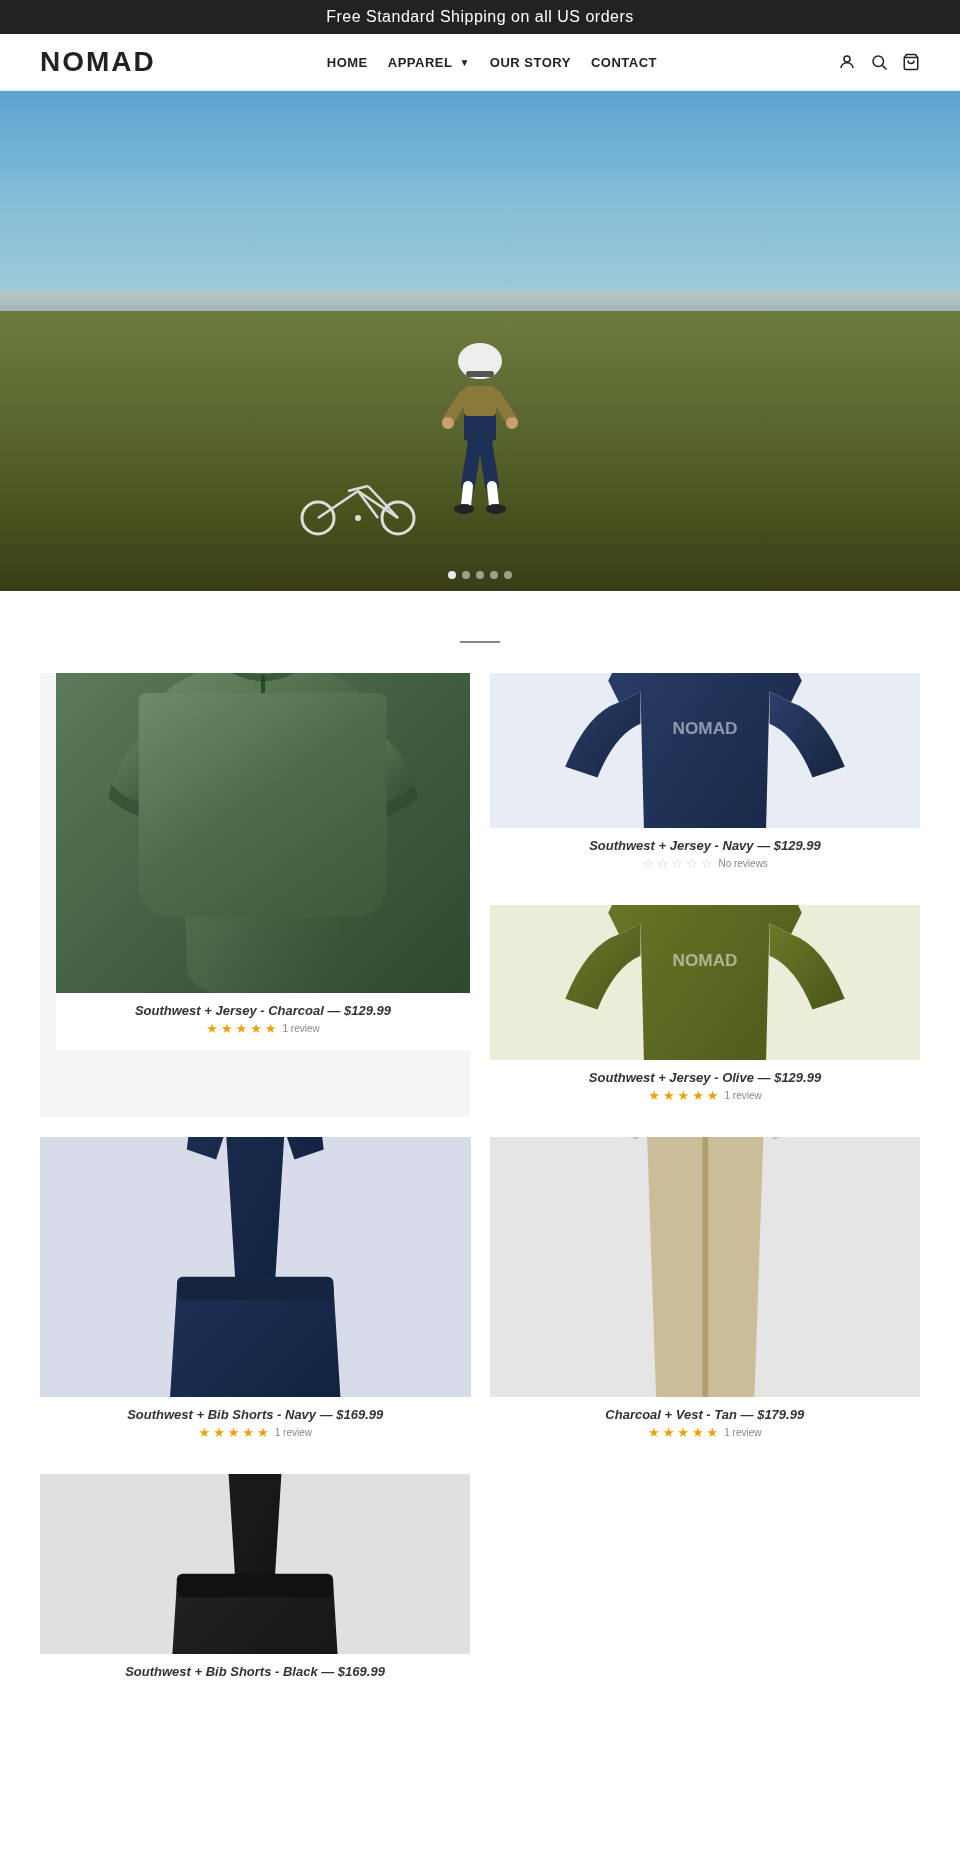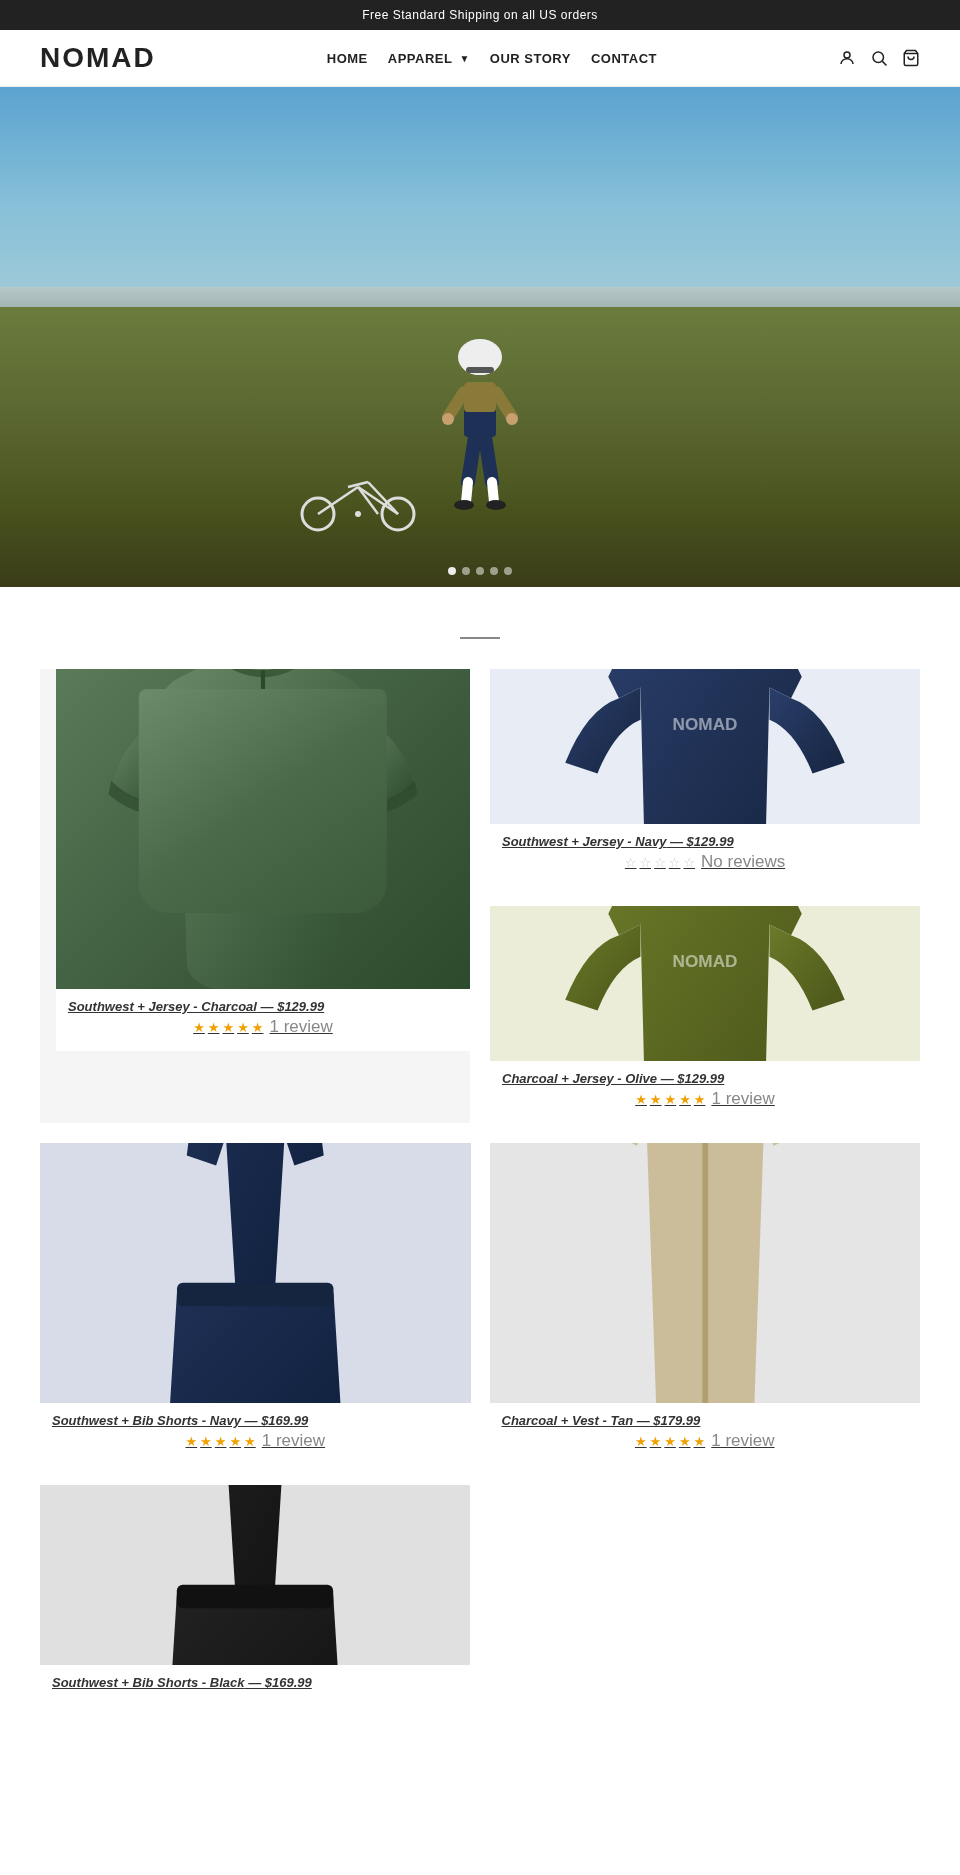--- a/index.html
+++ b/index.html
@@ -3,21 +3,21 @@
   <meta charset="utf-8">
   <style>
     * { margin: 0; padding: 0; box-sizing: border-box; }
     body { font-family: -apple-system, BlinkMacSystemFont, 'Segoe UI', Helvetica, Arial, sans-serif; background: #fff; color: #333; }
 
     
     .announcement-bar {
       background: #222;
       color: #fff;
       text-align: center;
-      font-size: 12px;
+      font-size: 16px;
       padding: 8px 0;
       letter-spacing: 0.5px;
     }
 
     
     .header {
       display: flex;
       align-items: center;
       justify-content: space-between;
       padding: 12px 40px;
@@ -185,22 +185,21 @@
     }
     .jersey-olive {
       background: linear-gradient(135deg, #6b7a2a 0%, #5a6820 50%, #4a5518 100%);
       width: 100%;
       height: 100%;
     }
 
     .product-info {
       padding: 10px 12px 14px;
       background: #fff;
-      text-align: left;
-      text-decoration: underline;
+      text-align: center;
     }
     .product-name {
       font-size: 13px;
       font-style: italic;
       font-weight: 600;
       margin-bottom: 3px;
     }
     .stars-row {
       display: flex;
       align-items: center;
@@ -211,21 +210,21 @@
     .star {
       color: #f0a000;
       font-size: 13px;
     }
     .star-empty {
       color: #ccc;
       font-size: 13px;
     }
     .review-count {
       color: #888;
-      font-size: 17px;
+      font-size: 10px;
       margin-left: 3px;
     }
 
     
     .right-col {
       display: flex;
       flex-direction: column;
       gap: 20px;
     }
     .right-card {
@@ -458,21 +457,21 @@
               <rect width="200" height="155" fill="#ecedd8"></rect>
               <path d="M65 25 Q75 15 100 12 Q125 15 135 25 L145 45 L140 55 L130 50 L128 130 Q125 140 100 140 Q75 140 72 130 L70 50 L60 55 L55 45 Z" fill="url(#oliveGrad)"></path>
               <path d="M60 55 Q45 60 35 85 L50 90 Q58 70 70 65 L70 50 Z" fill="url(#oliveGrad)"></path>
               <path d="M140 55 Q155 60 165 85 L150 90 Q142 70 130 65 L130 50 Z" fill="url(#oliveGrad)"></path>
               <text x="100" y="70" text-anchor="middle" fill="rgba(255,255,255,0.5)" font-size="8" font-family="Arial" font-weight="bold">NOMAD</text>
             </svg>
           </div>
         </div>
         <div class="product-info">
           <div class="product-name">
-            <em>Charcoal + Jersey - Olive</em> — $129.99
+            <em>Southwest + Jersey - Olive</em> — $129.99
           </div>
           <div class="stars-row">
             <span class="star">★</span>
             <span class="star">★</span>
             <span class="star">★</span>
             <span class="star">★</span>
             <span class="star">★</span>
             <span class="review-count">1 review</span>
           </div>
         </div>

